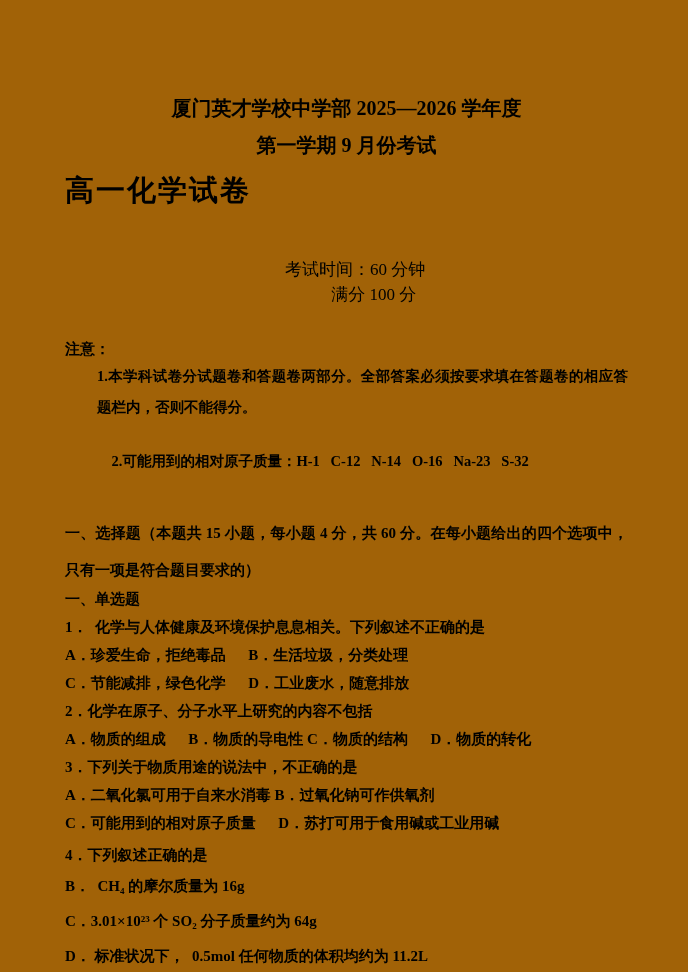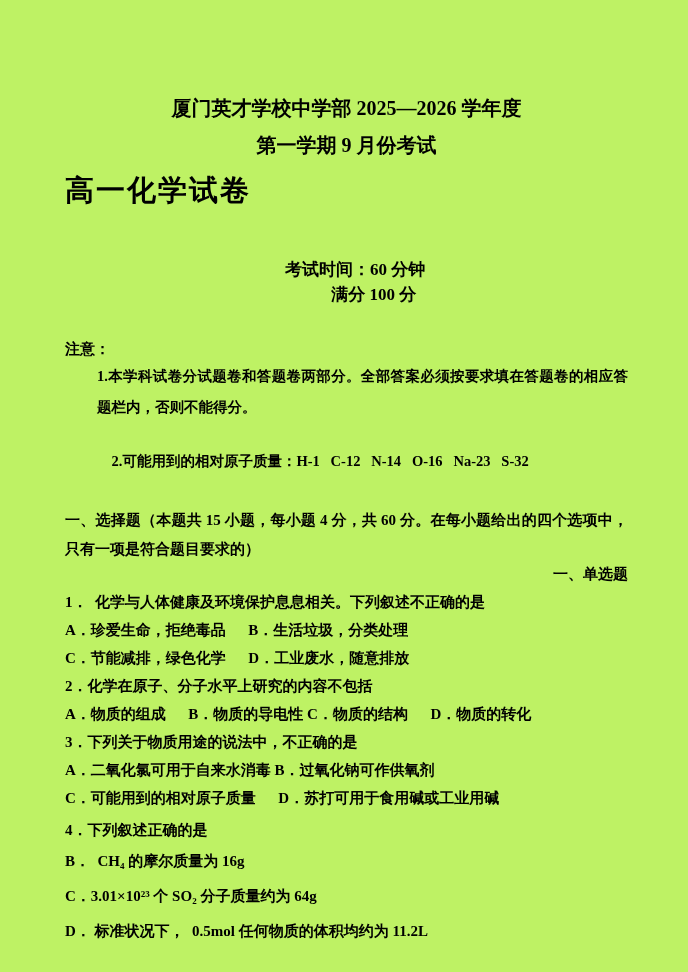--- a/index.html
+++ b/index.html
@@ -6,66 +6,65 @@
   body {
     width: 688px; height: 972px;
     color: #000000;
     font-family: "Liberation Serif", "DejaVu Serif", serif;
     overflow: hidden;
   }
   .page {
     box-sizing: border-box;
     width: 688px; height: 972px;
     padding: 93px 60px 20px 65px;
-    background: #bef264;
+    background: #a16207;
   }
   .line, .t { white-space: pre-wrap; }
   .title1, .title2 {
     text-align: center; font-weight: 700;
     font-size: 20px; line-height: 30px;
     white-space: pre-wrap;
   }
   .title2 { margin-top: 7px; }
   .title3 {
     margin-top: 10px;
     font-weight: 700;
     font-size: 29px; line-height: 40px;
     font-family: "Liberation Sans", "DejaVu Sans", sans-serif;
     letter-spacing: 2px;
     white-space: pre-wrap;
   }
   .exam-info {
     margin-top: 22px;
-    text-align: center; font-weight: 700;
+    text-align: center; font-weight: 400;
     font-size: 17px; line-height: 25px;
     white-space: pre-wrap;
   }
   .exam-info .score { margin-left: 2.2em; }
   .notice-label {
     margin-top: 5px;
     font-weight: 700; font-size: 15px; line-height: 24px;
     white-space: pre-wrap;
   }
   .notice-item {
     margin-left: 32px;
     font-weight: 700; font-size: 14.5px; line-height: 31px;
     text-align: justify;
     white-space: pre-wrap;
   }
   .notice-item.masses { line-height: 24px; margin-top: 2px; }
   .section-heading {
-    margin-top: 9px;
-    font-weight: 700; font-size: 15px; line-height: 29px;
+    margin-top: 18px;
+    font-weight: 700; font-size: 15px; line-height: 37px;
     text-align: justify;
     white-space: pre-wrap;
   }
   .sub-heading {
     font-weight: 700; font-size: 15px; line-height: 21px;
     white-space: pre-wrap;
-    text-align: right;
   }
   .questions { margin-top: 3px; }
   .question .line {
     font-size: 15px; line-height: 28px;
     white-space: pre-wrap;
     font-weight: bold;
   }
   .question.q4 { margin-top: 4px; }
   .question.q4 .line.opt { line-height: 35px; }
 </style>

